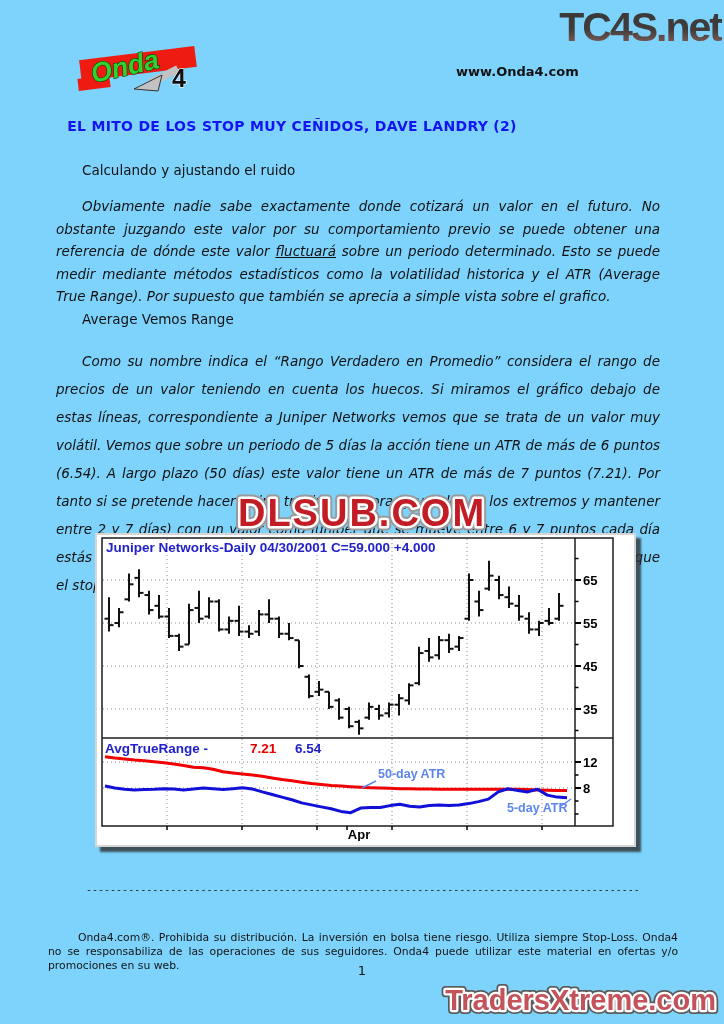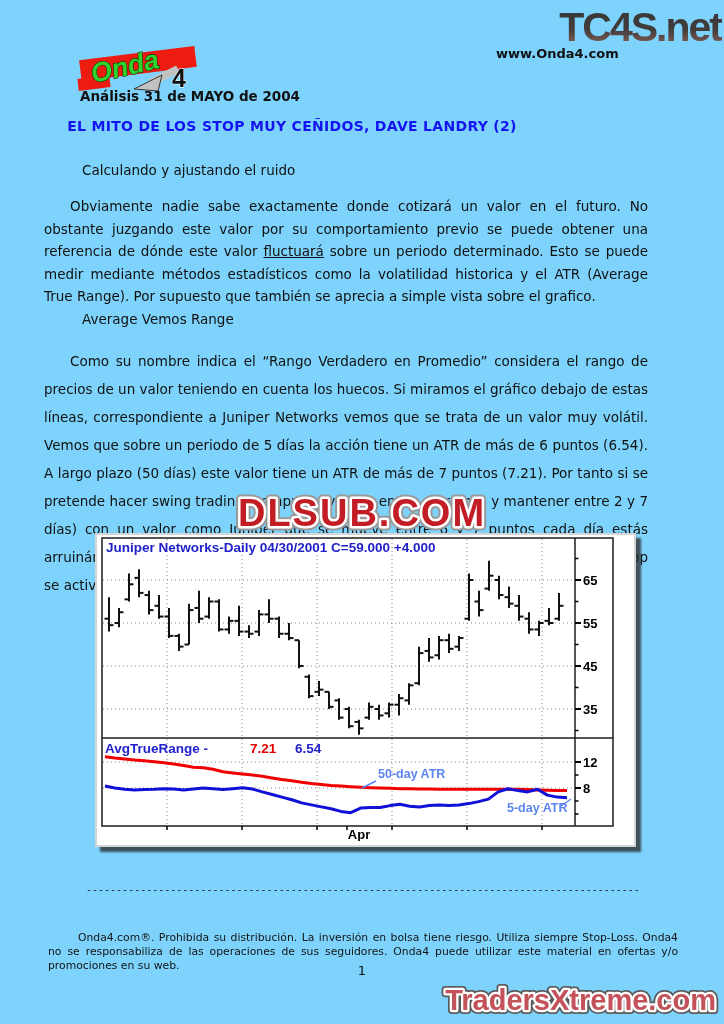--- a/index.html
+++ b/index.html
@@ -4,27 +4,27 @@
 <style>
   html,body{margin:0;padding:0;background:#888;}
   .page{
     position:relative;width:724px;height:1024px;background:#7dd3fc;
     font-family:"DejaVu Sans",sans-serif;color:#111;overflow:hidden;margin:0 auto;
   }
   .abs{position:absolute;}
   
   .tc4s{top:2px;right:2px;width:200px;height:48px;}
   .onda-logo{left:76px;top:34px;width:132px;height:60px;}
-  .www{left:456px;top:46px;font-weight:bold;font-size:13px;margin-left:40px;}
+  .www{left:456px;top:64px;font-weight:bold;font-size:13px;}
   .dateline{left:80px;top:88px;font-weight:bold;font-size:13.5px;}
   .doc-title{left:0;top:118px;width:584px;text-align:center;font-weight:bold;font-size:14px;color:#1414f0;letter-spacing:.3px;}
   .h2{left:82px;font-weight:normal;font-size:13.5px;}
   .h-calc{top:162px;}
   .h-atr{top:311px;}
-  .para{left:44px;width:604px;font-size:13.5px;text-align:justify;text-indent:26px;}
+  .para{left:56px;width:604px;font-size:13.5px;text-align:justify;text-indent:26px;font-style:italic;}
   .p1{top:195px;line-height:22.5px;}
   .p2{top:347px;line-height:28px;}
   .underline{text-decoration:underline;}
   
   .watermark{left:0;top:492px;width:724px;height:44px;text-align:center;}
   
   .chart-box{left:95px;top:533px;width:537px;height:310px;background:#fff;
     border:2px solid #d6d6d6;box-shadow:5px 5px 2px rgba(45,45,45,.78);}
   .credit{left:95px;top:849px;width:538px;text-align:right;font-size:12px;color:#3a3a3a;
     font-family:"Liberation Sans",sans-serif;text-shadow:1px 1px 0 #ffffff;}
@@ -56,21 +56,20 @@
   <svg class="abs onda-logo" viewBox="0 0 132 60">
     <rect x="4" y="19" width="116" height="21" fill="#ee1b10" transform="rotate(-7 62 30)"></rect>
     <rect x="2" y="43" width="32" height="12" fill="#ee1b10" transform="rotate(-7 18 49)"></rect>
     <line x1="102" y1="35" x2="74" y2="49" stroke="#c2c2c2" stroke-width="8"></line>
     <polygon points="58,55 86,41 82,57" fill="#c2c2c2" stroke="#333" stroke-width="1"></polygon>
     <text x="14" y="39" font-size="27" font-weight="bold" font-style="italic" fill="#2ed32e" stroke="#063806" stroke-width="1.2" paint-order="stroke" transform="rotate(-13 60 30)">Onda</text>
     <text x="96" y="53" font-size="25" font-weight="bold" fill="#101010" stroke="#ffffff" stroke-width="1" paint-order="stroke">4</text>
   </svg>
 
   <div class="abs www">www.Onda4.com</div>
-  <div class="abs dateline">Análisis 31 de MAYO de 2004</div>
 
   <div class="abs doc-title">EL MITO DE LOS STOP MUY CEÑIDOS, DAVE LANDRY (2)</div>
 
   <div class="abs h2 h-calc">Calculando y ajustando el ruido</div>
 
   <div class="abs para p1"><span>Obviamente nadie sabe exactamente donde cotizará un valor en el futuro. No obstante juzgando este valor por su comportamiento previo se puede obtener una referencia de dónde este valor </span><span class="underline">fluctuará</span><span> sobre un periodo determinado. Esto se puede medir mediante métodos estadísticos como la volatilidad historica y el ATR (Average True Range). Por supuesto que también se aprecia a simple vista sobre el grafico.</span></div>
 
   <div class="abs h2 h-atr">Average Vemos Range</div>
 
   <div class="abs para p2">Como su nombre indica el “Rango Verdadero en Promedio” considera el rango de precios de un valor teniendo en cuenta los huecos. Si miramos el gráfico debajo de estas líneas, correspondiente a Juniper Networks vemos que se trata de un valor muy volátil. Vemos que sobre un periodo de 5 días la acción tiene un ATR de más de 6 puntos (6.54). A largo plazo (50 días) este valor tiene un ATR de más de 7 puntos (7.21). Por tanto si se pretende hacer swing trading (comprar y vender en los extremos y mantener entre 2 y 7 días) con un valor como Juniper que se mueve entre 6 y 7 puntos cada día estás arruinándote si le colocas un stop muy ceñido (digamos 1 o 2 puntos) puesto que el stop se activará casi siempre.</div>

